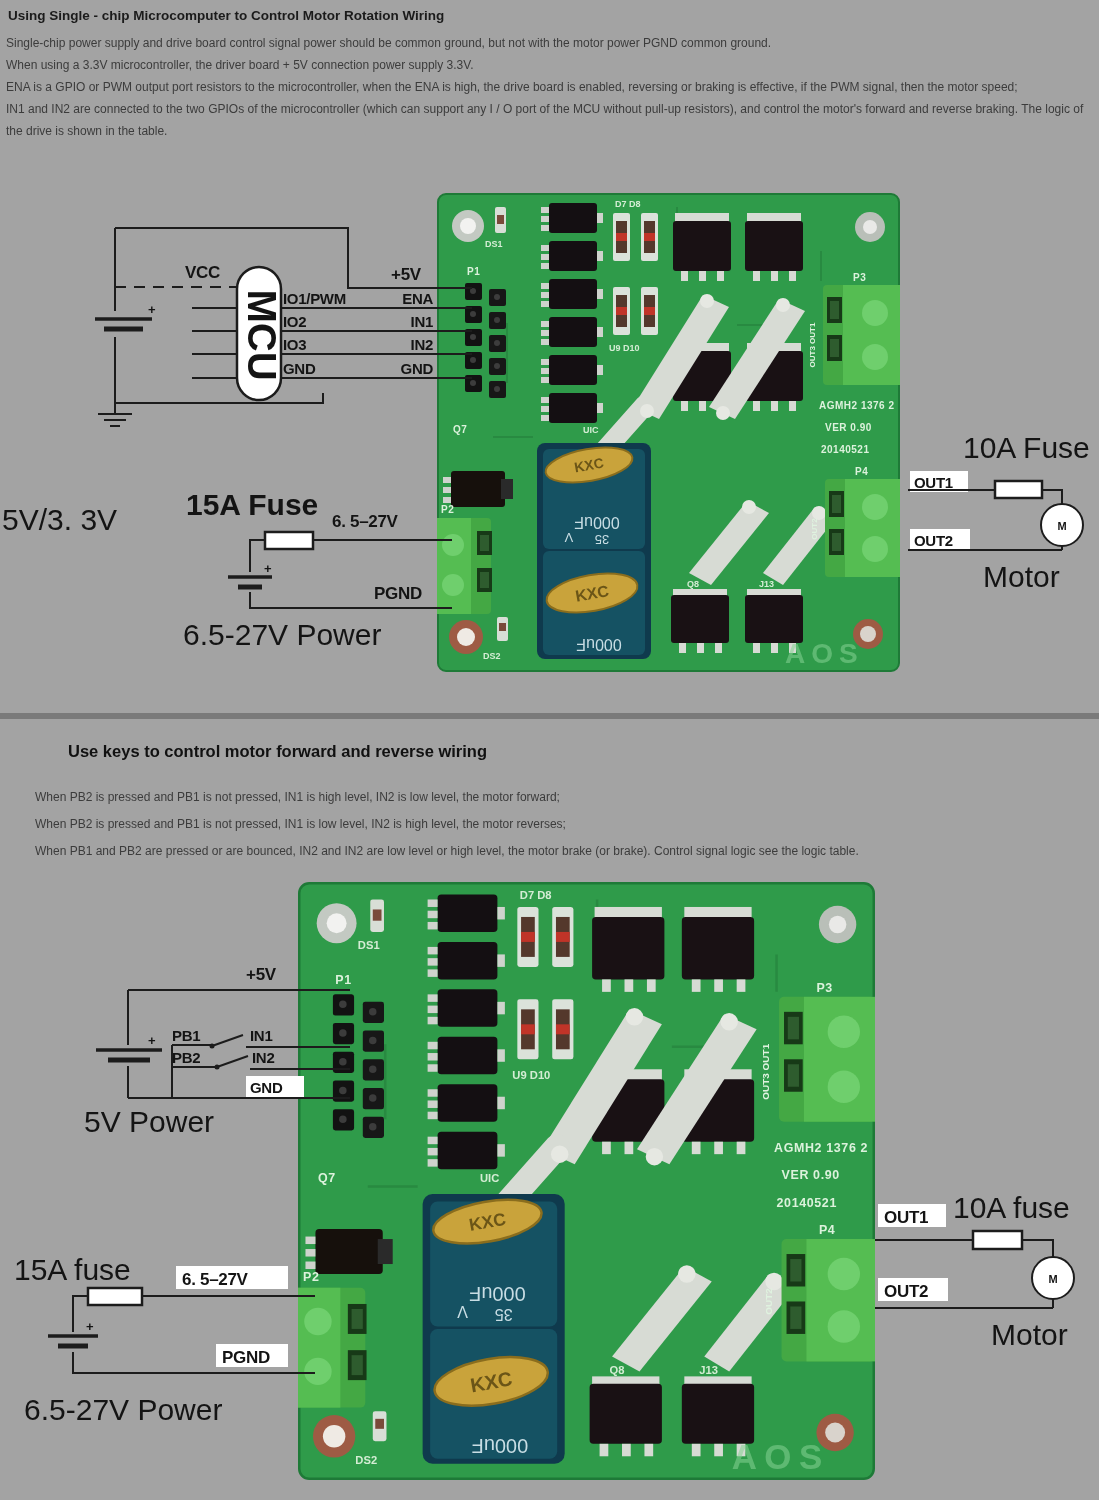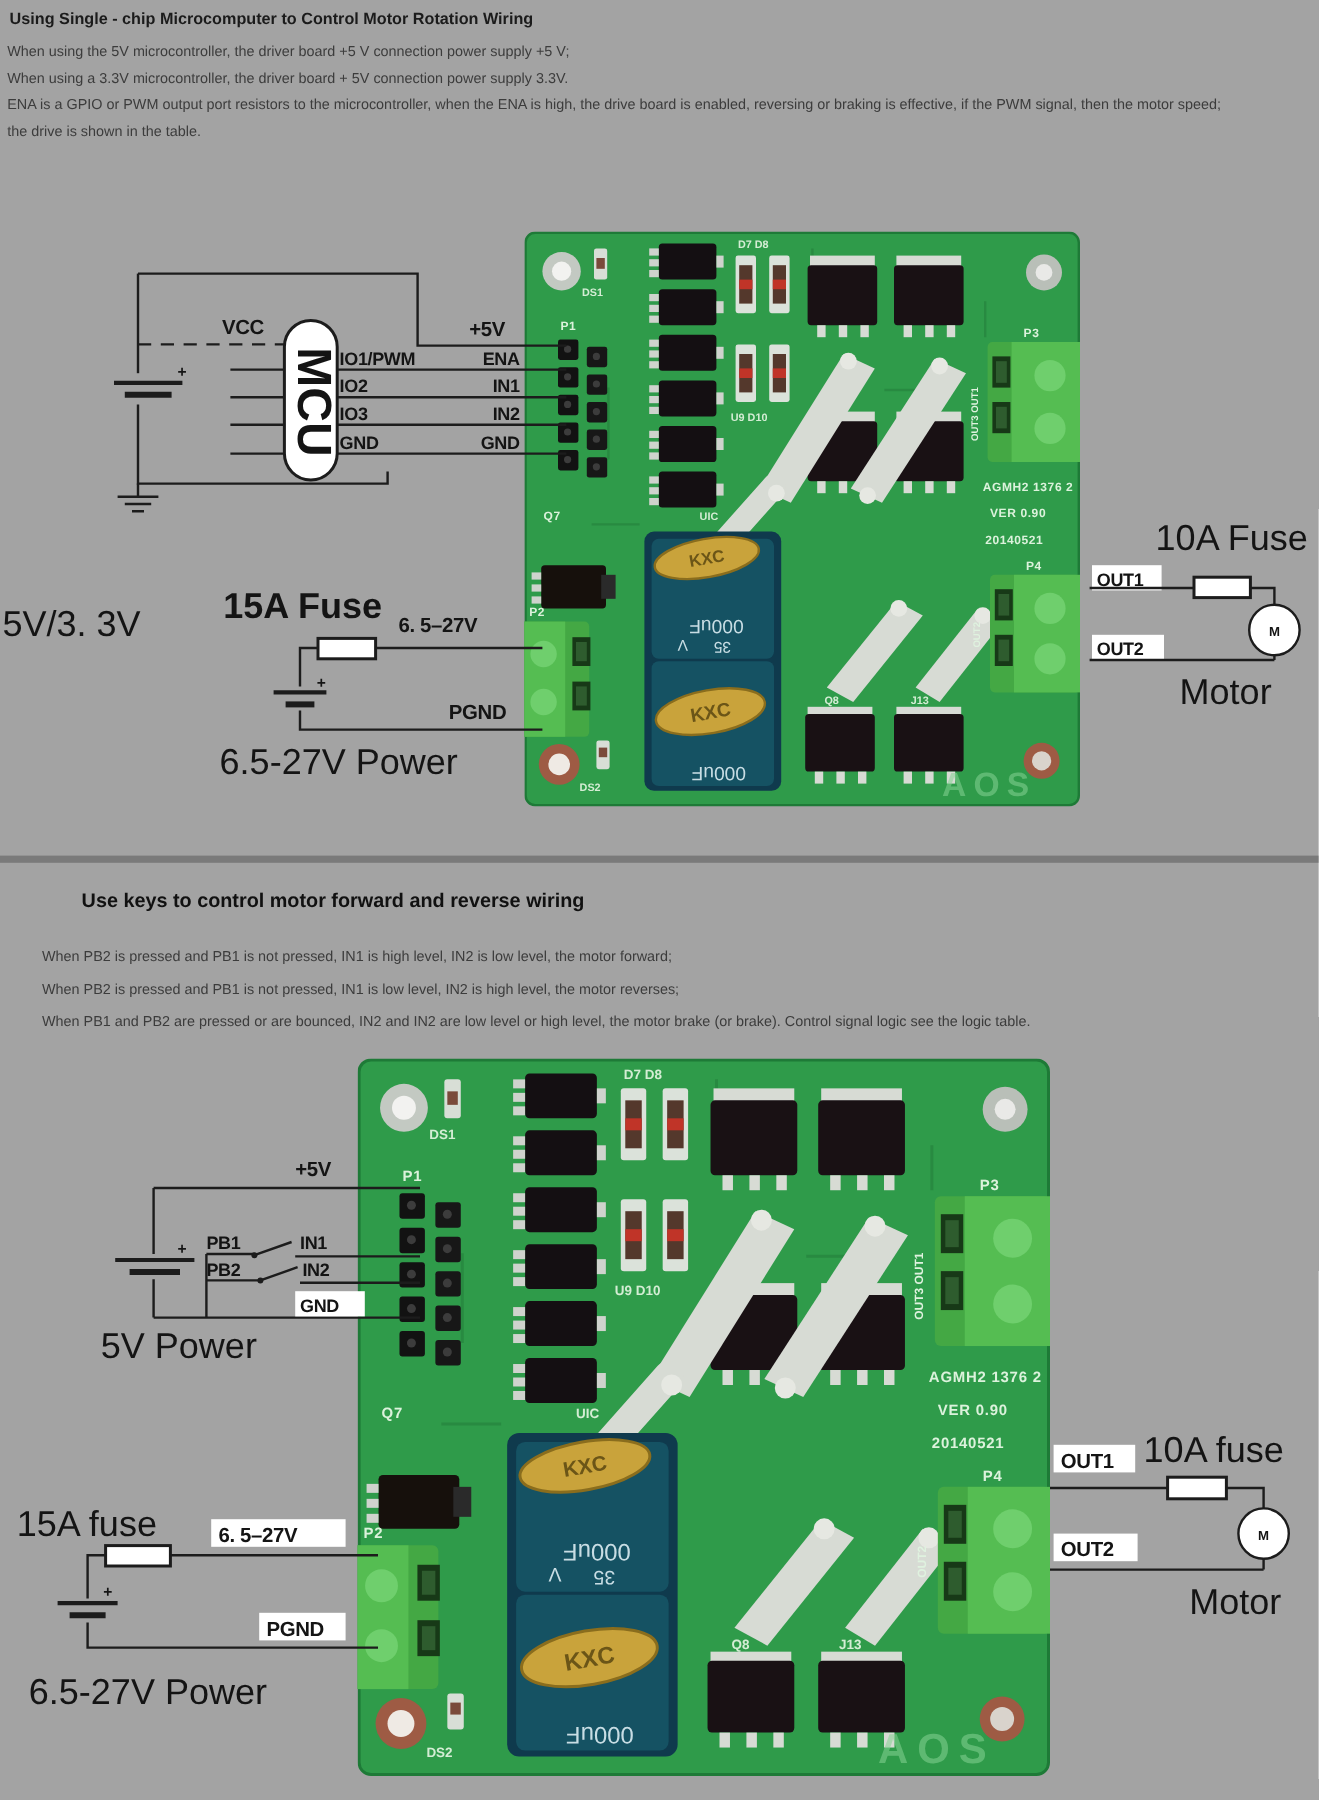--- a/index.html
+++ b/index.html
@@ -31,23 +31,24 @@
   .silk{fill:#dcf2dc;font-size:10px;font-weight:bold;letter-spacing:.5px;}
   .silk9{fill:#d4edd4;font-size:9px;font-weight:bold;}
 </style>
 </head>
 <body>
 
 <div class="page">
 
   <div class="h1">Using Single - chip Microcomputer to Control Motor Rotation Wiring</div>
   <div class="plines s1">
-    <div>When using the 5V microcontroller, the driver board +5 V connection power supply +5 V;</div>
+    <div>Single-chip power supply and drive board control signal power should be common ground, but not with the motor power PGND common ground.</div>
     <div>When using a 3.3V microcontroller, the driver board + 5V connection power supply 3.3V.</div>
     <div>ENA is a GPIO or PWM output port resistors to the microcontroller, when the ENA is high, the drive board is enabled, reversing or braking is effective, if the PWM signal, then the motor speed;</div>
+    <div>IN1 and IN2 are connected to the two GPIOs of the microcontroller (which can support any I / O port of the MCU without pull-up resistors), and control the motor's forward and reverse braking. The logic of</div>
     <div>the drive is shown in the table.</div>
   </div>
 
   <div class="diagram" id="diagram1">
 
     <svg id="pcb-a" class="layer" style="left:437px;top:3px;" width="463" height="479" viewBox="0 0 463 479">
       <g id="pcb-art">
         <rect x="1" y="1" width="461" height="477" rx="8" fill="#2f9b4a" stroke="#1e7a37" stroke-width="2"></rect>
         <path d="M240,14 V58 M300,132 H338 M56,244 H96 M384,58 V88 M70,130 V190" stroke="#27863e" stroke-width="2" fill="none" opacity="0.8"></path>
 

